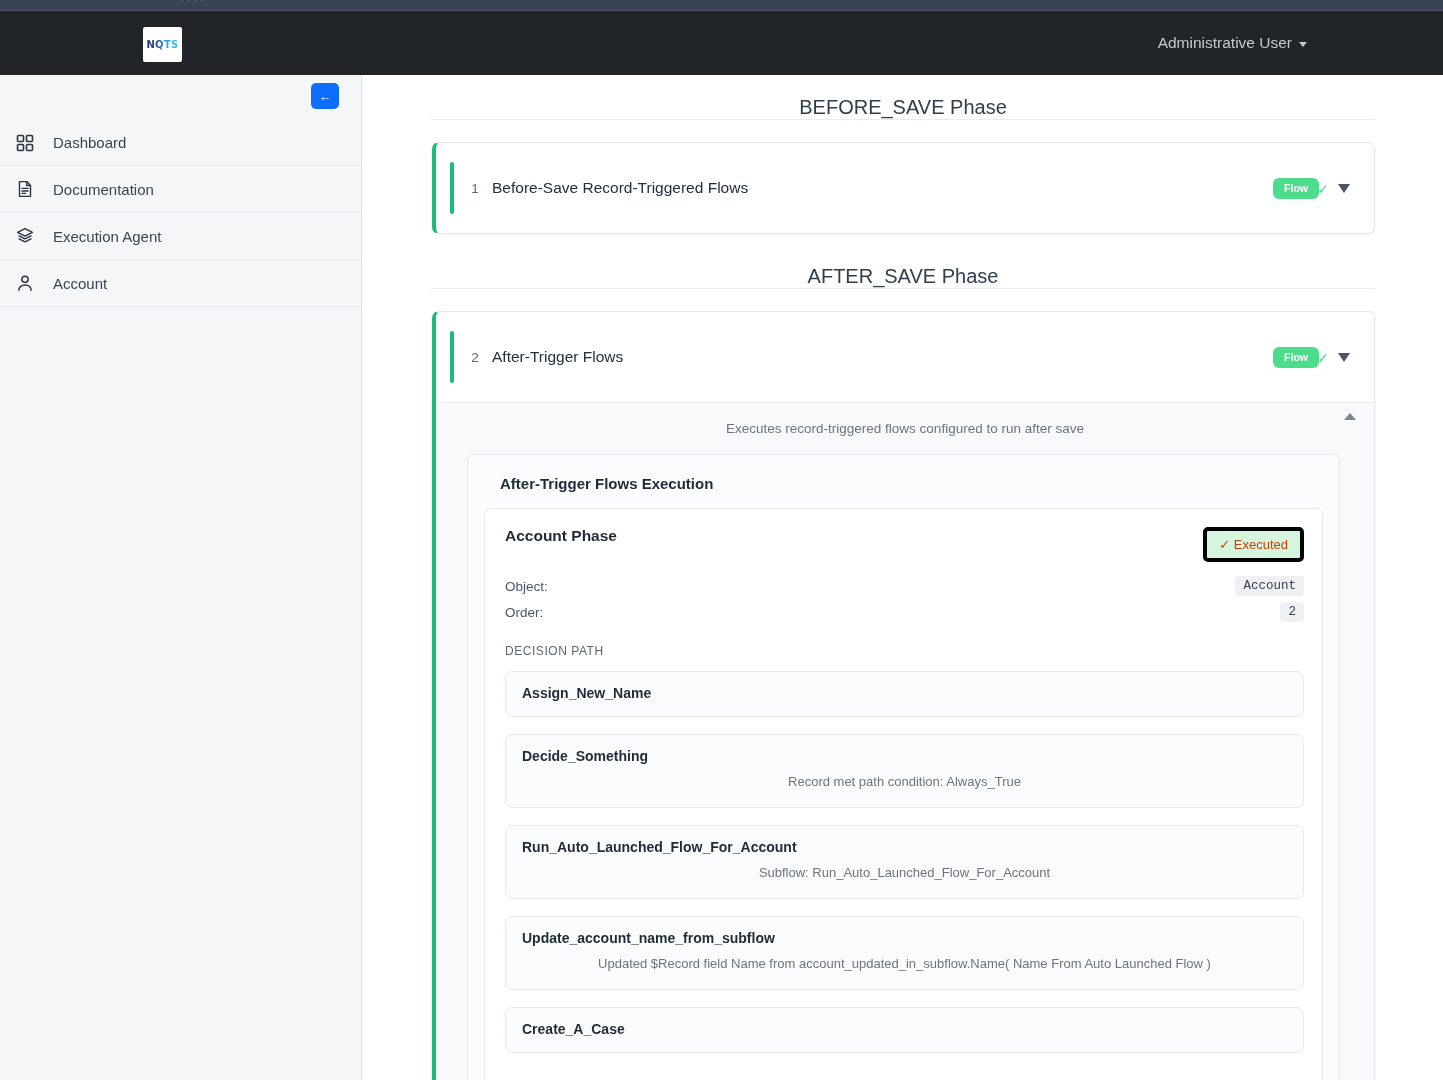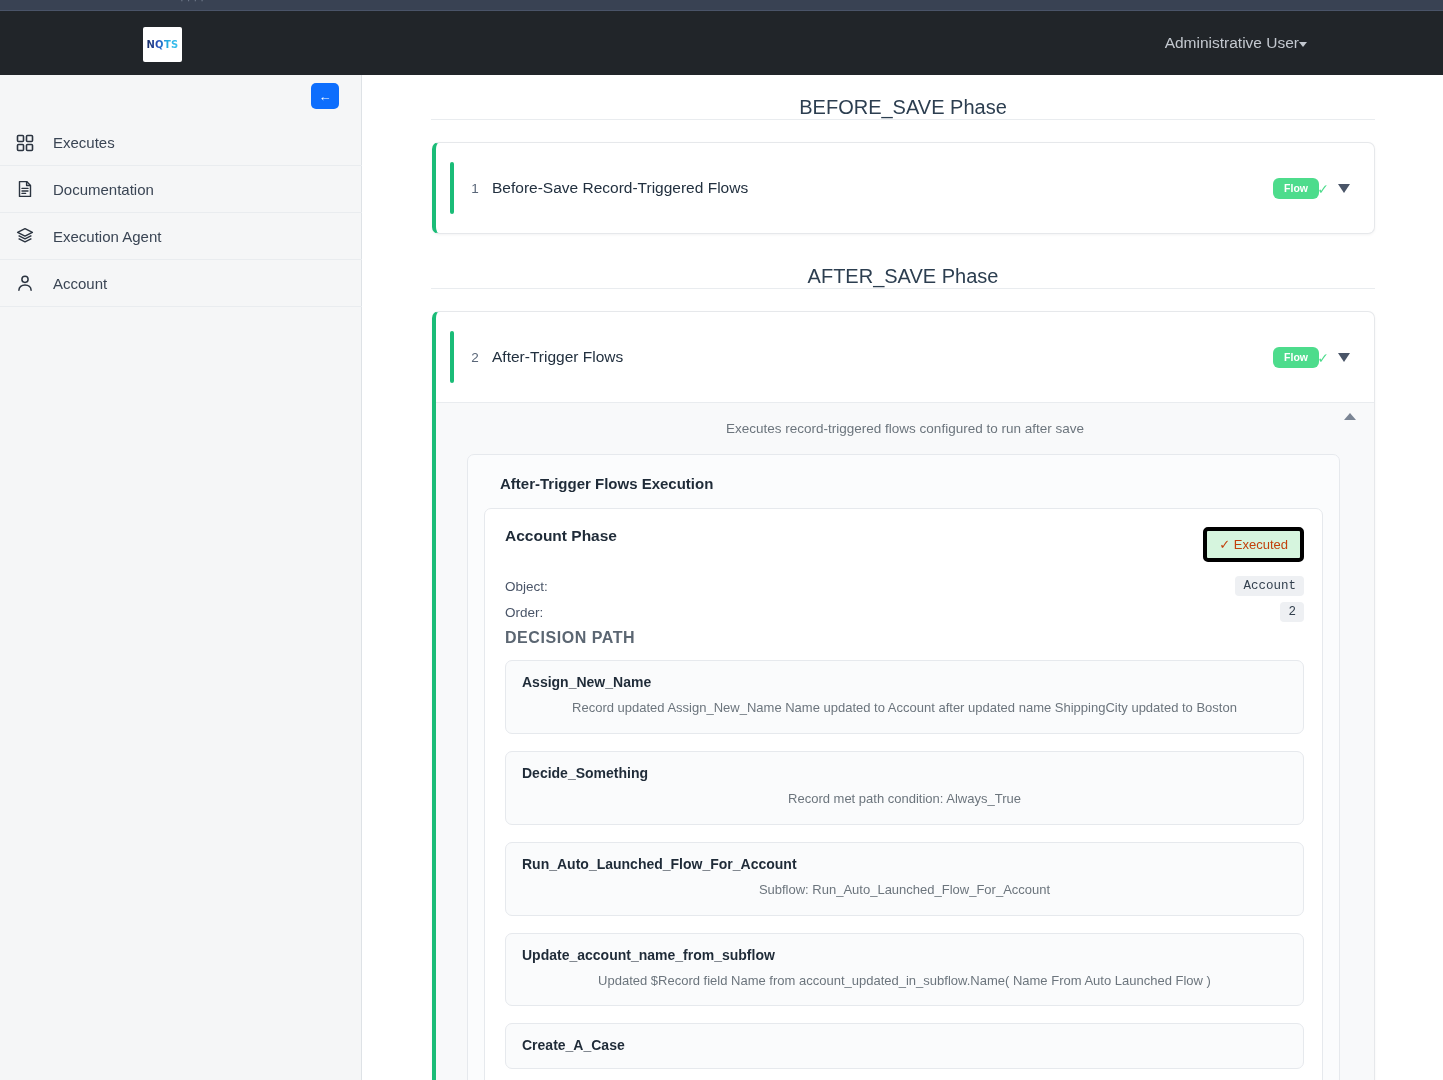--- a/index.html
+++ b/index.html
@@ -64,20 +64,21 @@
     background-clip: text;
     color: transparent;
   }
   .nav-user {
     position: absolute;
     right: 136px;
     top: 0;
     height: 64px;
     display: flex;
     align-items: center;
+    gap: 7px;
     color: #c3c8cf;
     font-size: 15.5px;
     cursor: pointer;
   }
   .caret-down {
     width: 0; height: 0;
     border-left: 4.5px solid transparent;
     border-right: 4.5px solid transparent;
     border-top: 5px solid #c3c8cf;
     margin-top: 2px;
@@ -291,23 +292,23 @@
   }
   .kv-code {
     font-family: "Liberation Mono", monospace;
     font-size: 12.5px;
     color: #34414f;
     background: #eef0f3;
     border-radius: 4px;
     padding: 3px 8px;
   }
   .section-label {
-    margin-top: 7px;
-    font-size: 16px;
-    font-weight: 700;
+    margin-top: 22px;
+    font-size: 12px;
+    font-weight: 400;
     letter-spacing: .55px;
     color: #5b6672;
   }
   .path-list { margin-top: 13px; }
   .path-item {
     background: #fafbfc;
     border: 1px solid #e6e9ed;
     border-radius: 7px;
     padding: 13px 16px 15px 16px;
     margin-bottom: 17px;
@@ -352,21 +353,21 @@
 
     <div class="nav-item">
       <span class="nav-icon">
         <svg width="18" height="18" viewBox="0 0 18 18" fill="none" stroke="currentColor" stroke-width="1.6">
           <rect x="1.5" y="1.5" width="6" height="6" rx="1"></rect>
           <rect x="10.5" y="1.5" width="6" height="6" rx="1"></rect>
           <rect x="1.5" y="10.5" width="6" height="6" rx="1"></rect>
           <rect x="10.5" y="10.5" width="6" height="6" rx="1"></rect>
         </svg>
       </span>
-      <span>Executes</span>
+      <span>Dashboard</span>
     </div>
 
     <div class="nav-item">
       <span class="nav-icon">
         <svg width="18" height="18" viewBox="0 0 18 18" fill="none" stroke="currentColor" stroke-width="1.4" stroke-linejoin="round">
           <path d="M3.5 1.6h7.2l3.8 3.8v11H3.5z"></path>
           <path d="M10.6 1.6v3.9h3.9"></path>
           <path d="M6 8.4h6M6 11h6M6 13.4h3.6" stroke-linecap="round"></path>
         </svg>
       </span>
@@ -455,21 +456,20 @@
             <span class="kv-label">Order:</span>
             <span class="kv-code">2</span>
           </div>
 
           <div class="section-label">DECISION PATH</div>
 
           <div class="path-list">
 
             <div class="path-item">
               <div class="path-title">Assign_New_Name</div>
-              <div class="path-detail">Record updated Assign_New_Name Name updated to Account after updated name ShippingCity updated to Boston</div>
             </div>
 
             <div class="path-item">
               <div class="path-title">Decide_Something</div>
               <div class="path-detail">Record met path condition: Always_True</div>
             </div>
 
             <div class="path-item">
               <div class="path-title">Run_Auto_Launched_Flow_For_Account</div>
               <div class="path-detail">Subflow: Run_Auto_Launched_Flow_For_Account</div>

